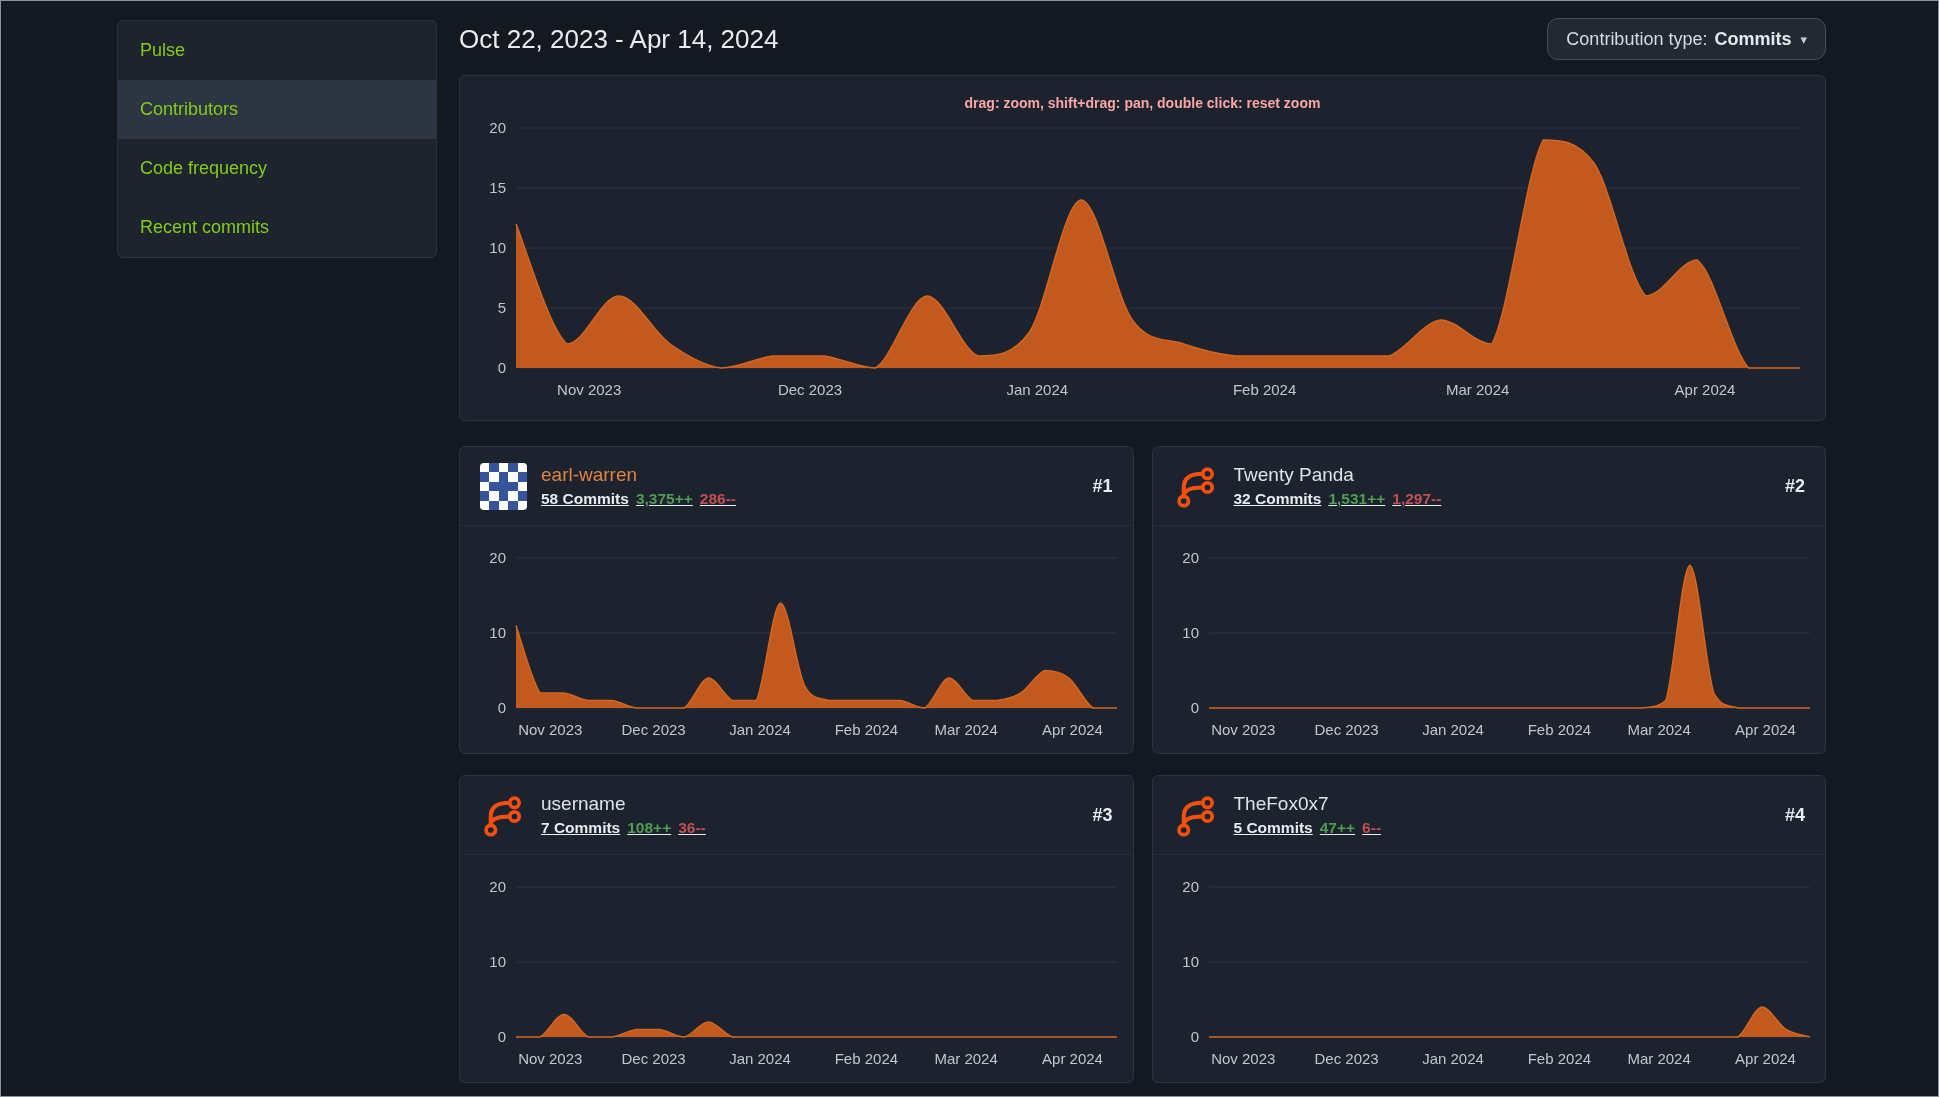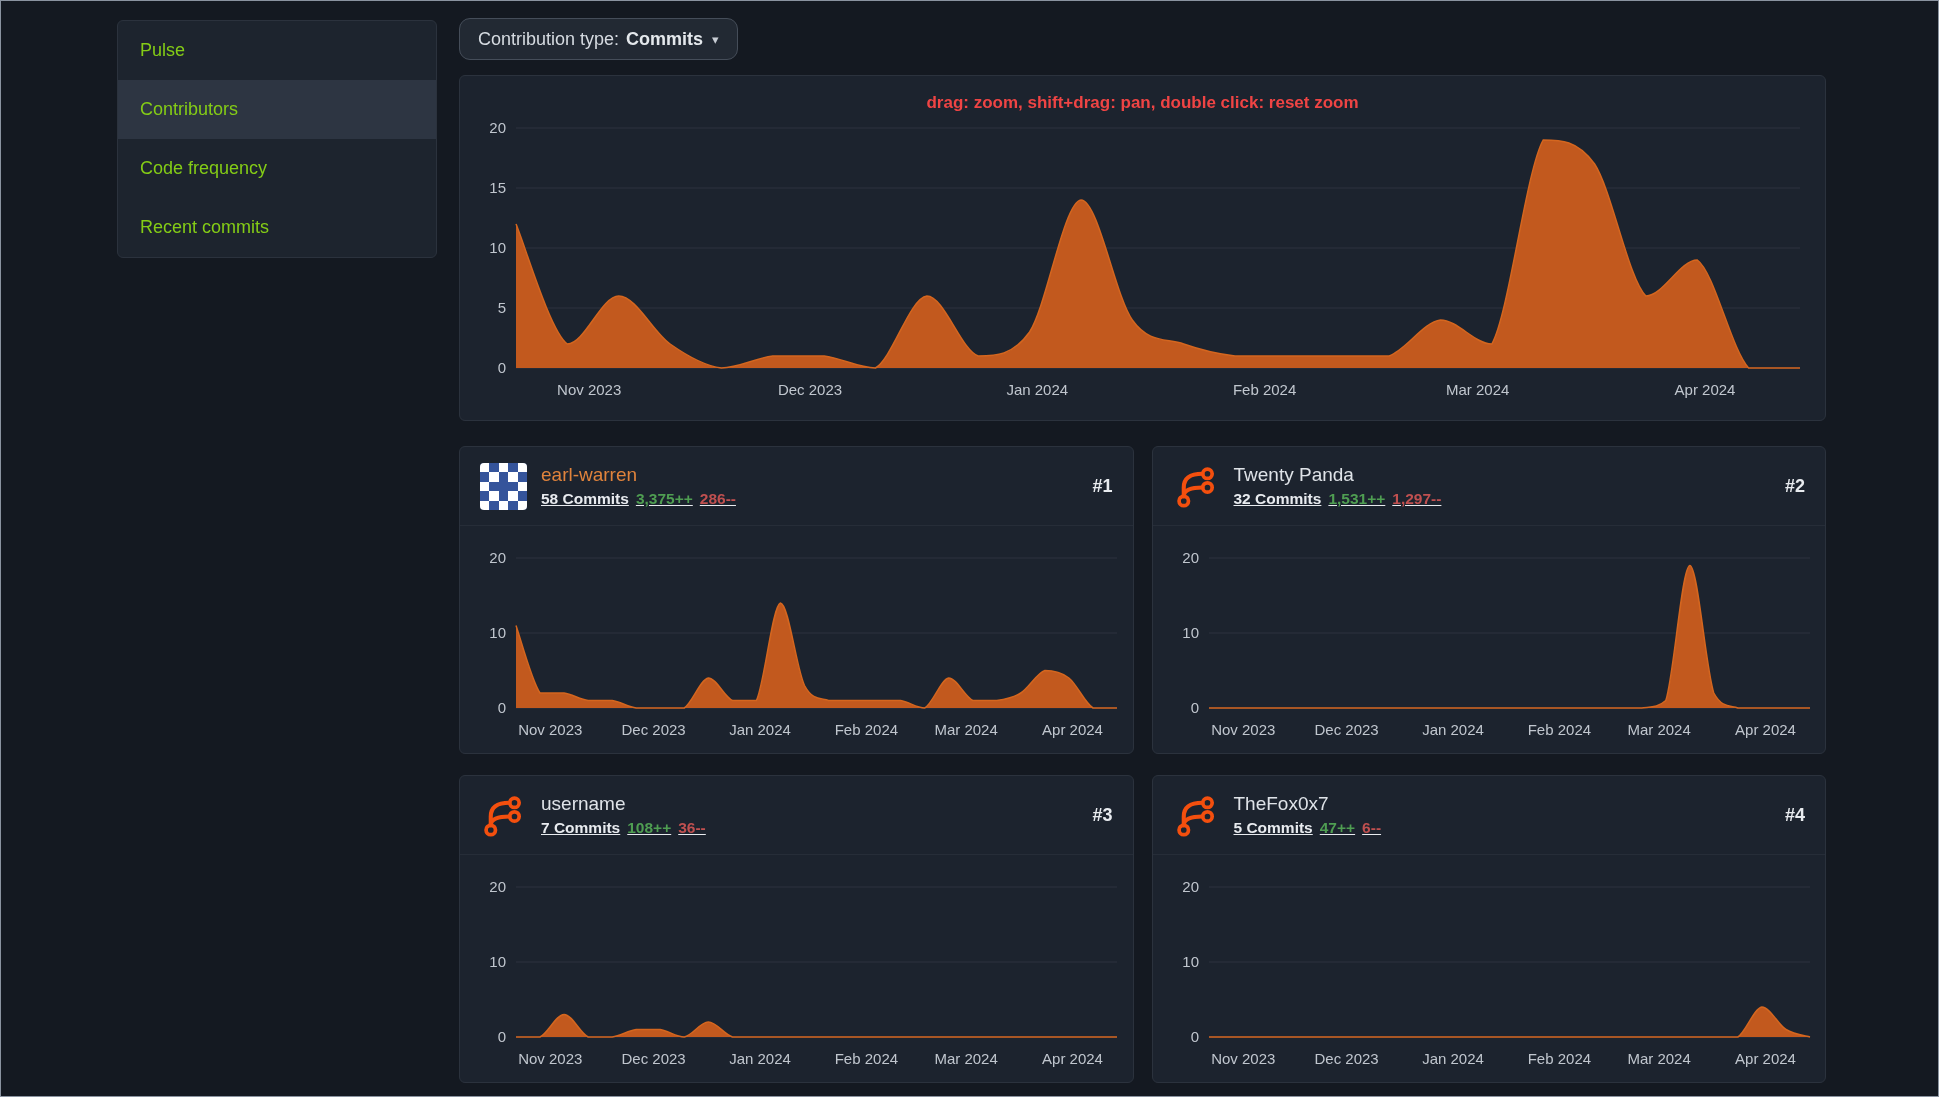--- a/index.html
+++ b/index.html
@@ -33,21 +33,21 @@
     font-family:inherit;
   }
   .dropdown-btn b { font-weight:700; color:#e4e8ec; }
   .caret { font-size:13px; margin-left:2px; color:#c9ced5; }
 
   .card { background:#1c232e; border:1px solid #2b323d; border-radius:6px; }
 
   .main-card { margin-top:15px; height:346px; overflow:hidden; }
   .hint {
     height:46px; padding-top:8px; display:flex; align-items:center; justify-content:center;
-    font-size:17px; font-weight:700; color:#ef4444;
+    font-size:14px; font-weight:700; color:#fca5a5;
   }
   .main-chart-area { height:298px; position:relative; }
 
   .grid-cards {
     margin-top:25px; display:grid; grid-template-columns:1fr 1fr;
     column-gap:18px; row-gap:21px;
   }
   .contrib-card { height:308px; overflow:hidden; }
   .card-header {
     height:79px; display:flex; align-items:center; gap:14px; padding:0 20px;
@@ -72,20 +72,21 @@
   <nav class="side-menu">
     <div class="menu-item">Pulse</div>
     <div class="menu-item active">Contributors</div>
     <div class="menu-item">Code frequency</div>
     <div class="menu-item">Recent commits</div>
   </nav>
 
   <main class="main">
 
     <div class="header-row">
+      <h2 class="date-title">Oct 22, 2023 - Apr 14, 2024</h2>
       <button class="dropdown-btn">
         <span>Contribution type:</span>
         <b>Commits</b>
         <span class="caret">▾</span>
       </button>
     </div>
 
     <section class="card main-card">
       <div class="hint">drag: zoom, shift+drag: pan, double click: reset zoom</div>
       <div class="main-chart-area" id="main-chart"><svg width="1365" height="298">

